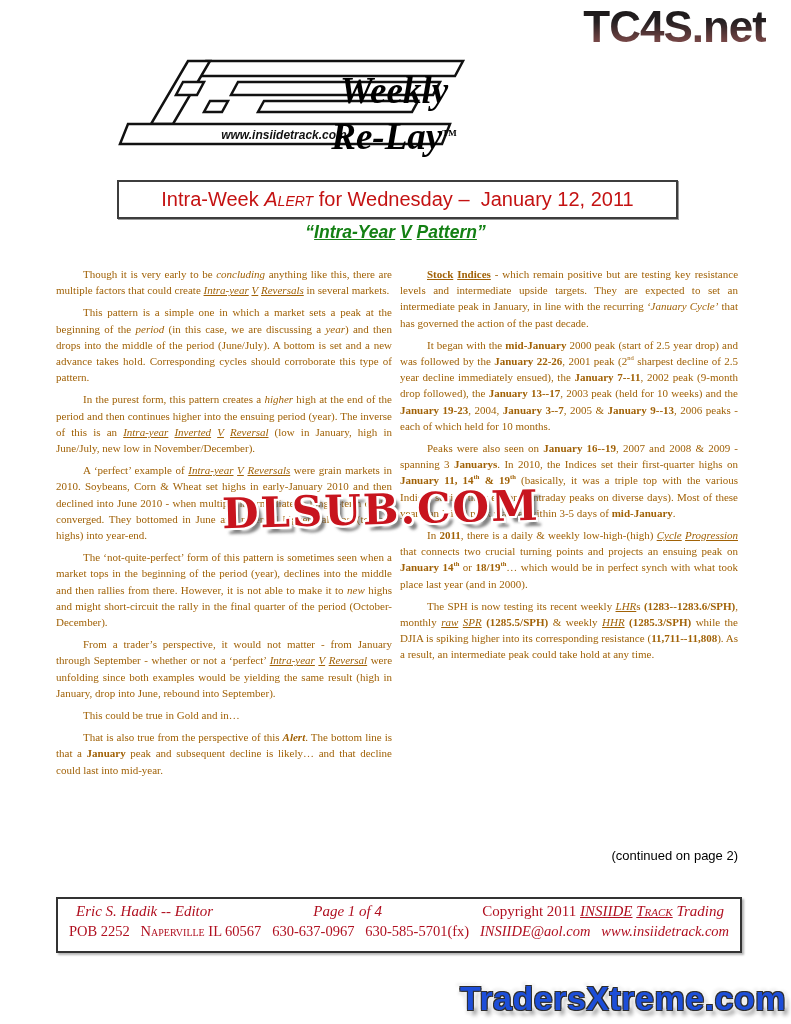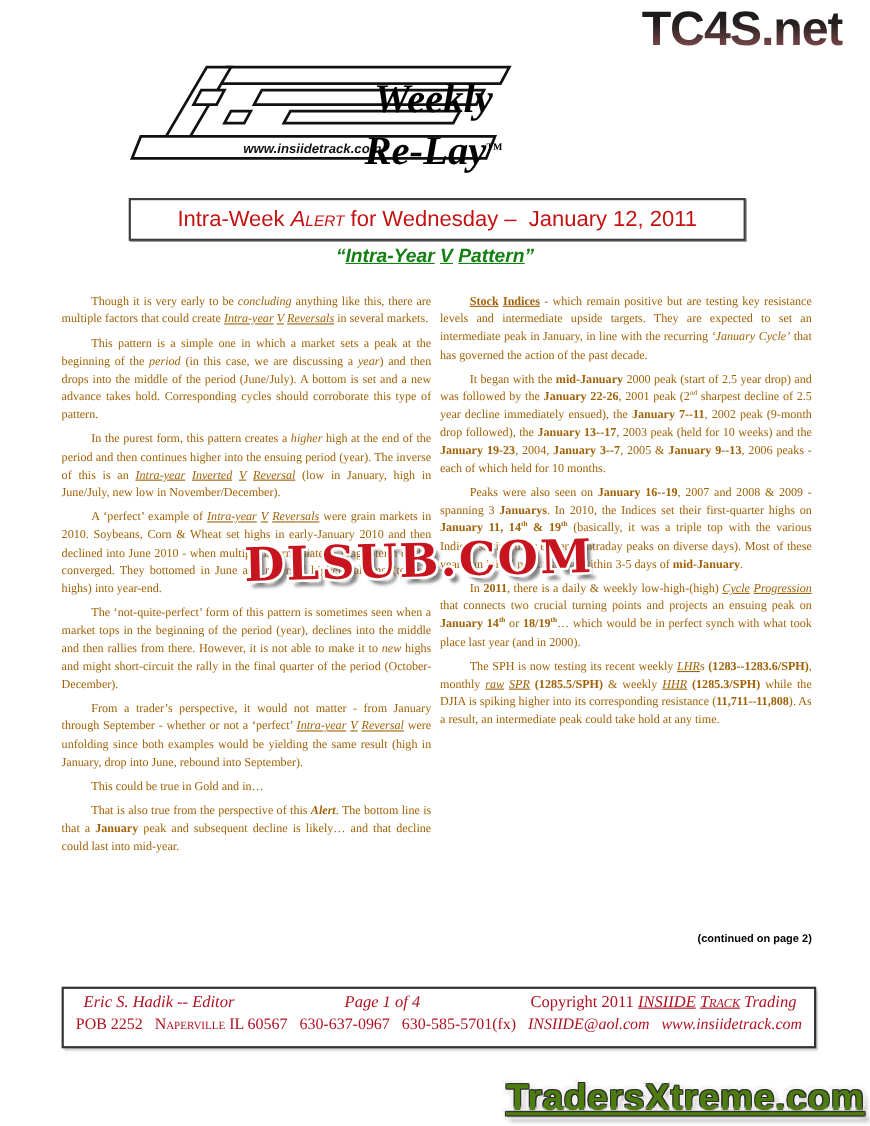--- a/index.html
+++ b/index.html
@@ -35,43 +35,43 @@
         text-align:justify;color:#a16207;height:648px;overflow:hidden;margin-top:13px;}
   .col-left{left:56px;width:336px;}
   .col-right{left:400px;width:338px;}
   .col p{margin:0 0 6px 0;text-indent:27px;}
 
   .b{font-weight:bold}.i{font-style:italic}.u{text-decoration:underline}
   .sc{font-variant:small-caps}
   .sup{vertical-align:super;font-size:0.6em;line-height:0;}
 
   .continued{position:absolute;left:400px;top:848px;width:338px;text-align:right;
-        font-family:"Liberation Sans",sans-serif;font-weight:bold;font-size:10px;color:#000;}
+        font-family:"Liberation Sans",sans-serif;font-weight:normal;font-size:13px;color:#000;}
 
   
   .watermark{position:absolute;left:222px;top:485px;width:316px;text-align:center;
         transform:rotate(-1.5deg);font-family:"DejaVu Serif",serif;font-weight:bold;
         font-size:42px;letter-spacing:2px;color:#c8141e;z-index:6;
         text-shadow:-2px -2px 0 #fff,2px -2px 0 #fff,-2px 2px 0 #fff,2px 2px 0 #fff,
                     -2px 0 0 #fff,2px 0 0 #fff,0 -2px 0 #fff,0 2px 0 #fff,
                     5px 6px 3px rgba(90,90,90,.75);}
 
   
   .footer-box{position:absolute;left:56px;top:897px;width:682px;height:52px;
         border:2px solid #333;box-shadow:2px 2px 2px #b5b5b5;color:#b01020;
         font-size:15px;background:#fff;}
   .footer-line1{display:flex;justify-content:space-between;padding:4px 16px 0 18px;}
   .footer-line2{text-align:center;padding-top:3px;font-size:14.5px;white-space:pre;}
 
   
   .tradersx{position:absolute;top:979px;right:5px;font-family:"Liberation Sans",sans-serif;
-        font-weight:bold;font-size:34px;letter-spacing:0.5px;color:#4d7c0f;
+        font-weight:bold;font-size:34px;letter-spacing:0.5px;color:#1d4ed8;
         text-shadow:-1px -1px 0 #2e2e2e,1px -1px 0 #2e2e2e,-1px 1px 0 #2e2e2e,1px 1px 0 #2e2e2e,
                     -4px -4px 3px #f2f2f2,4px -2px 3px #f2f2f2,-2px 4px 3px #e8e8e8,
-                    4px 5px 4px #9b9b9b;text-decoration:underline;}
+                    4px 5px 4px #9b9b9b;}
 </style>
 </head>
 <body>
 
 <div class="page">
 
   <div class="tc4s">TC4S.net</div>
 
   <div class="logo-wrap">
     <svg width="400" height="108" viewBox="0 0 400 108">

